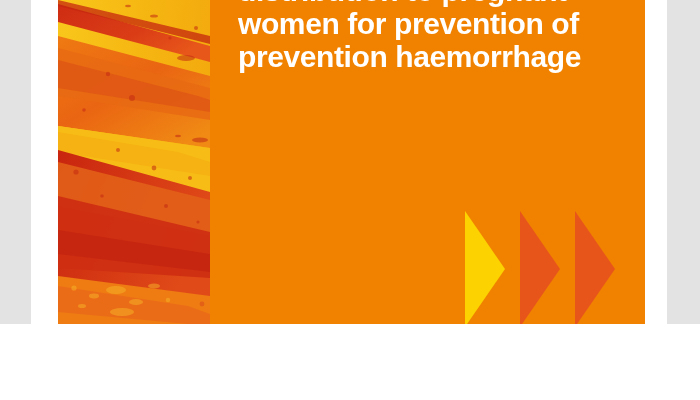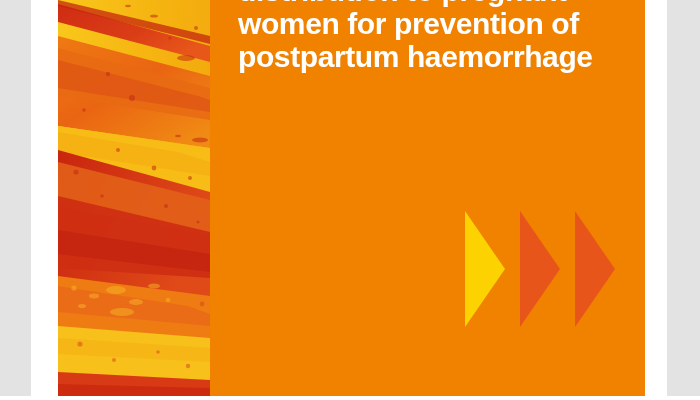--- a/index.html
+++ b/index.html
@@ -10,21 +10,21 @@
   body {
     width: 700px;
     height: 400px;
     overflow: hidden;
     font-family: "Liberation Sans", sans-serif;
   }
 
   #cover-page {
     position: relative;
     width: 700px;
-    height: 396px;
+    height: 324px;
     background: #4d7c0f;
     overflow: hidden;
   }
 
   
   .margin-strip {
     position: absolute;
     top: 0;
     height: 400px;
     background: #e3e3e3;
@@ -195,21 +195,21 @@
           <circle cx="56" cy="360" r="2"></circle>
           <circle cx="100" cy="352" r="1.8"></circle>
           <circle cx="130" cy="366" r="2.2"></circle>
         </g>
       </svg>
     </div>
 
     <div id="headline" style="color: rgb(255, 255, 255);">
       <span class="hl-line">distribution to pregnant</span>
       <span class="hl-line">women for prevention of</span>
-      <span class="hl-line">postpartum haemorrhage</span>
+      <span class="hl-line">prevention haemorrhage</span>
     </div>
 
     <div id="chevron-group">
       <div class="chevron" id="chevron-1">
         <svg width="40" height="116" viewBox="0 0 40 116" aria-hidden="true">
           <polygon points="0,0 40,58 0,116" fill="#fcd200"></polygon>
         </svg>
       </div>
       <div class="chevron" id="chevron-2">
         <svg width="40" height="116" viewBox="0 0 40 116" aria-hidden="true">

